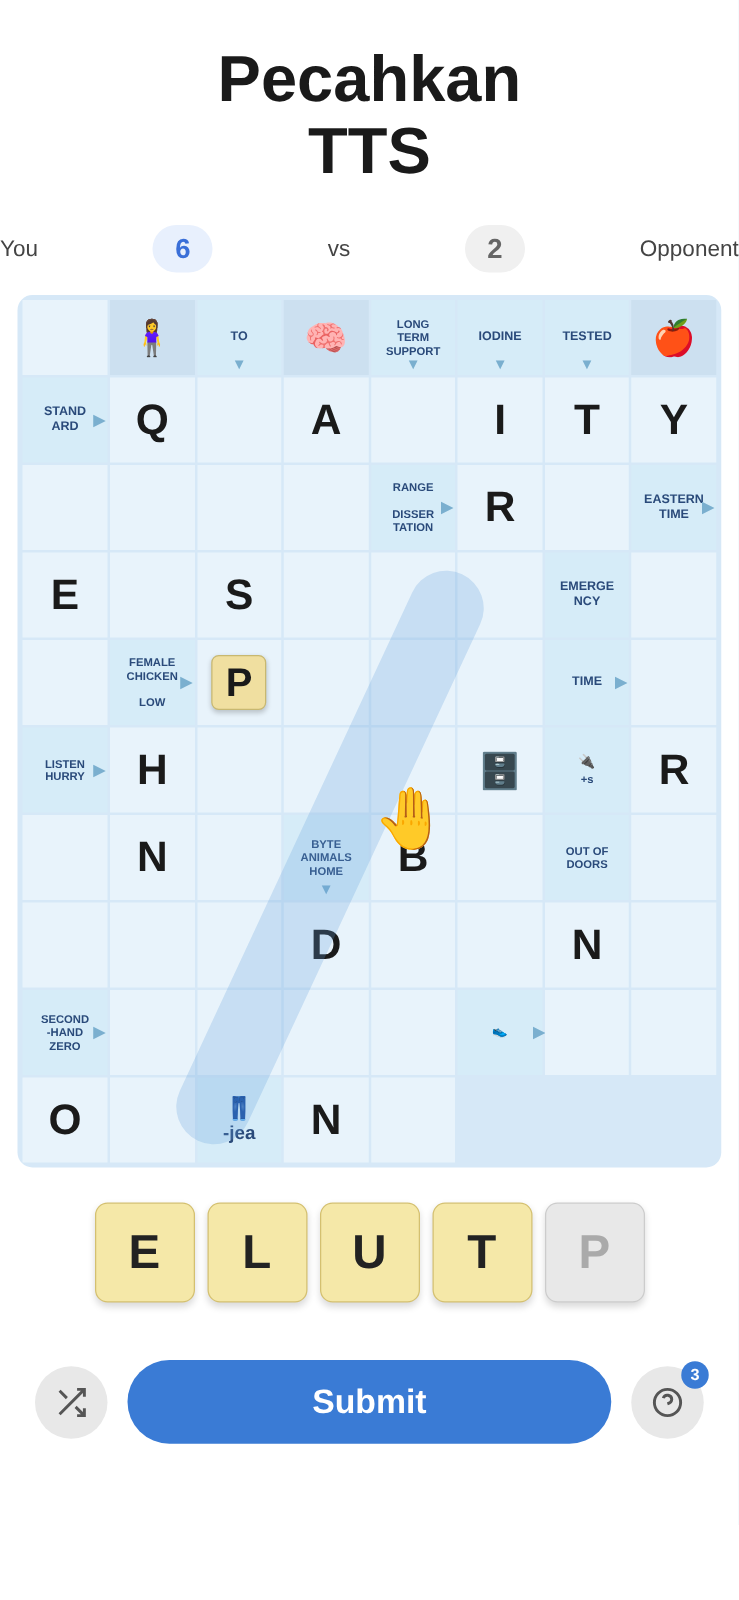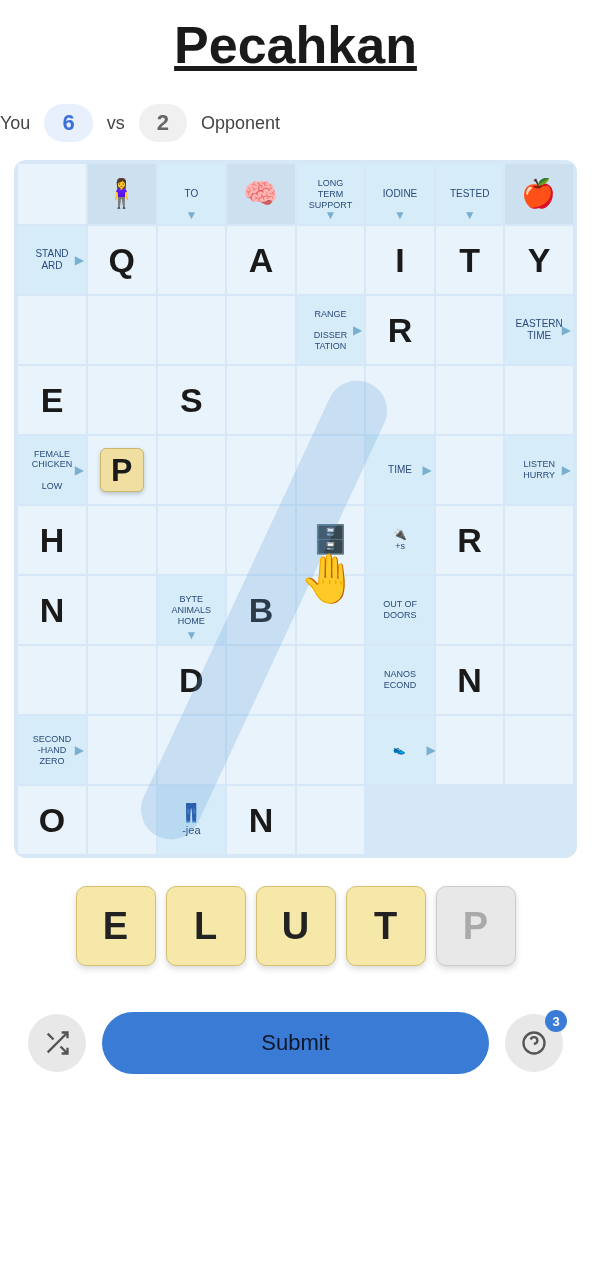--- a/index.html
+++ b/index.html
@@ -9,29 +9,28 @@
       background: #fff;
       font-family: -apple-system, BlinkMacSystemFont, 'Segoe UI', sans-serif;
       overflow-x: hidden;
     }
 
     .page-title {
       text-align: center;
       font-size: 52px;
       font-weight: 800;
       color: #1a1a1a;
-      padding: 17px 20px 20px;
+      padding: 36px 20px 20px;
       line-height: 1.1;
-      text-decoration: underline;
     }
 
     .score-bar {
       display: flex;
       align-items: center;
-      justify-content: flex-start;
+      justify-content: space-between;
       gap: 14px;
       padding: 10px 0 18px;
       font-size: 18px;
       color: #444;
     }
 
     .score-badge {
       background: #e8f0fd;
       border-radius: 20px;
       padding: 6px 18px;
@@ -76,21 +75,21 @@
     }
 
     .cell.header-cell {
       background: #cce0f0;
       min-height: 60px;
     }
 
     .cell.clue-cell {
       background: #d6ecf8;
       font-size: 10px;
-      font-weight: 400;
+      font-weight: 700;
       color: #2a4a7a;
       padding: 4px;
     }
 
     .cell.empty {
       background: #e8f3fb;
     }
 
     .cell .big-letter {
       font-size: 34px;
@@ -206,26 +205,26 @@
       border-radius: 50%;
       display: flex;
       align-items: center;
       justify-content: center;
       cursor: pointer;
       font-size: 24px;
     }
 
     .submit-btn {
       background: #3a7bd5;
-      color: #0f172a;
+      color: #ffffff;
       border: none;
       border-radius: 34px;
       padding: 18px 80px;
-      font-size: 22px;
-      font-weight: 400;
+      font-size: 27px;
+      font-weight: 700;
       cursor: pointer;
       flex: 1;
       margin: 0 16px;
     }
 
     .hint-btn-wrapper {
       position: relative;
     }
 
     .hint-badge {
@@ -242,20 +241,21 @@
       display: flex;
       align-items: center;
       justify-content: center;
     }
   </style>
 </head>
 <body>
 
 <div class="page-title">
   <span>Pecahkan</span><br>
+  <span>TTS</span>
 </div>
 
 <div class="score-bar">
   <span>You</span>
   <span class="score-badge">6</span>
   <span>vs</span>
   <span class="score-badge opponent">2</span>
   <span>Opponent</span>
 </div>
 
@@ -307,20 +307,21 @@
         <span class="big-letter">E</span>
       </div>
     <div class="cell empty"></div>
     <div class="cell">
         <span class="big-letter">S</span>
       </div>
     <div class="cell empty"></div>
     <div class="cell empty"></div>
     <div class="cell empty"></div>
 
+    <div class="cell clue-cell">EMERGE<br>NCY</div>
     <div class="cell empty"></div>
     <div class="cell empty"></div>
     <div class="cell clue-cell" style="font-size:9px">FEMALE<br>CHICKEN<br><br>LOW<span class="arrow-right">▶</span></div>
     <div class="cell">
         <div class="tile">P</div>
       </div>
     <div class="cell empty"></div>
     <div class="cell empty"></div>
     <div class="cell empty"></div>
 
@@ -354,39 +355,38 @@
     <div class="cell empty"></div>
     <div class="cell empty"></div>
     <div class="cell empty"></div>
     <div class="cell empty"></div>
     <div class="cell">
         <span class="big-letter">D</span>
       </div>
     <div class="cell empty"></div>
     <div class="cell empty"></div>
 
-    <div class="cell clue-cell" style="font-size:9px">NANOS<br>ECOND</div>
     <div class="cell">
         <span class="big-letter">N</span>
       </div>
     <div class="cell empty"></div>
     <div class="cell clue-cell" style="font-size:9px">SECOND<br>-HAND<br>ZERO<span class="arrow-right">▶</span></div>
     <div class="cell empty"></div>
     <div class="cell empty"></div>
     <div class="cell empty"></div>
     <div class="cell empty"></div>
 
     <div class="cell clue-cell icon-cell">👟<span class="arrow-right" style="right:-2px">▶</span></div>
     <div class="cell empty"></div>
     <div class="cell empty"></div>
     <div class="cell">
         <span class="big-letter">O</span>
       </div>
     <div class="cell empty"></div>
-    <div class="cell clue-cell icon-cell" style="font-size:18px">👖<span style="font-size:11px">-jea</span></div>
+    <div class="cell clue-cell icon-cell" style="font-size:18px">👖<span style="font-size:15px">-jea</span></div>
     <div class="cell">
         <span class="big-letter">N</span>
       </div>
     <div class="cell empty"></div>
 
   </div>
 
   <div class="hand-cursor">🤚</div>
 </div>
 

